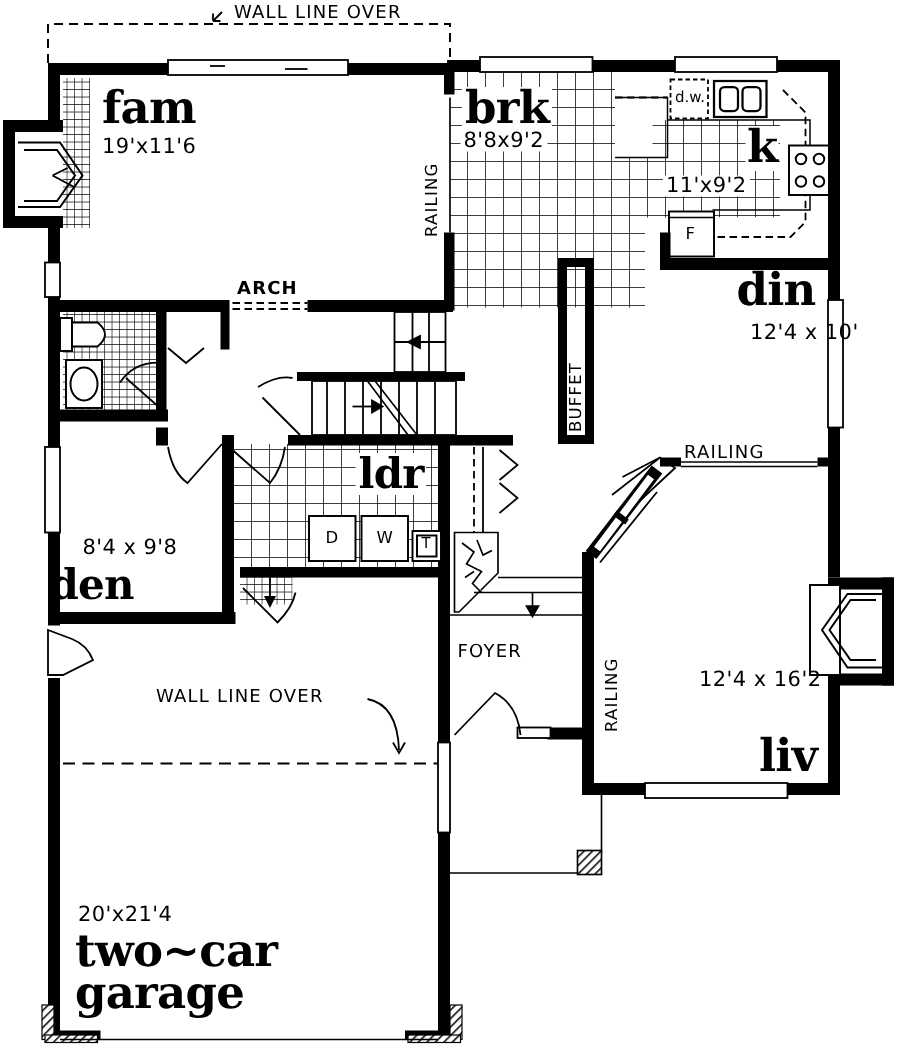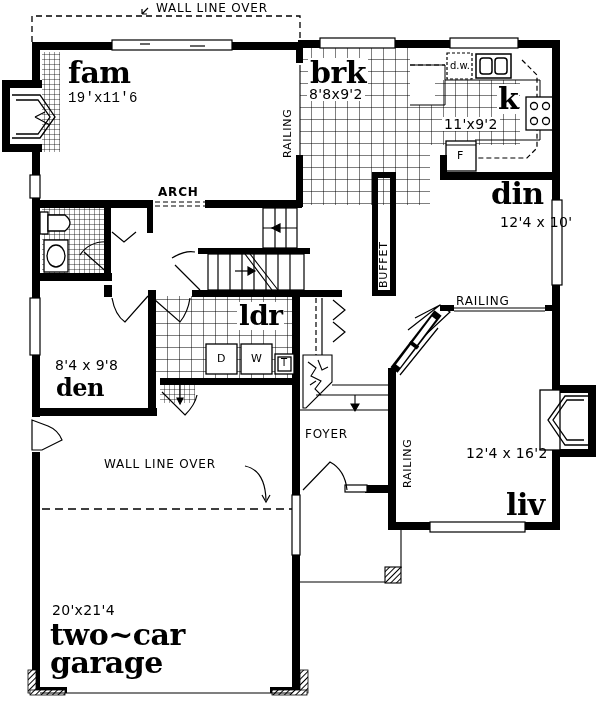--- a/index.html
+++ b/index.html
@@ -275,35 +275,35 @@
   <g>
     <rect x="28" y="670" width="8" height="23" fill="url(#hatch)" stroke="#000" stroke-width="0.8"></rect>
     <rect x="30" y="690" width="35" height="5" fill="url(#hatch)" stroke="#000" stroke-width="0.8"></rect>
     <rect x="300" y="670" width="8" height="23" fill="url(#hatch)" stroke="#000" stroke-width="0.8"></rect>
     <rect x="272" y="690" width="35" height="5" fill="url(#hatch)" stroke="#000" stroke-width="0.8"></rect>
     <line x1="40" y1="693" x2="292" y2="693" stroke="#000" stroke-width="1.1"></line>
   </g>
 </svg>
 
 <div class="lbl room-name" style="left:68px;top:58px;font-size:30px;">fam</div>
-<div class="lbl dim" style="left:68px;top:91px;font-family:Liberation Mono, monospace;">19'x11'6</div>
+<div class="lbl dim" style="left:68px;top:91px;">19'x11'6</div>
 
 <div class="lbl room-name" style="left:308px;top:58px;font-size:30px;background:#fff;padding:0 2px;">brk</div>
 <div class="lbl dim" style="left:307px;top:87px;background:#fff;padding:0 2px;">8'8x9'2</div>
 
 <div class="lbl room-name" style="left:497px;top:84px;font-size:30px;background:#fff;padding:0 1px;">k</div>
 <div class="lbl dim" style="left:442px;top:117px;background:#fff;padding:0 2px;">11'x9'2</div>
 
 <div class="lbl room-name" style="left:491px;top:179px;font-size:30px;">din</div>
 <div class="lbl dim" style="left:484px;top:215px;margin-left:16px;">12'4 x 10'</div>
 
 <div class="lbl room-name" style="left:237px;top:302px;font-size:28px;background:#fff;padding:0 2px;">ldr</div>
 
 <div class="lbl dim" style="left:55px;top:358px;text-align:right;">8'4 x 9'8</div>
-<div class="lbl room-name" style="left:56px;top:376px;font-size:24px;">den</div>
+<div class="lbl room-name" style="left:33px;top:376px;font-size:28px;">den</div>
 
 <div class="lbl dim" style="left:466px;top:446px;">12'4 x 16'2</div>
 <div class="lbl room-name" style="left:506px;top:490px;font-size:30px;text-align:center;">liv</div>
 
 <div class="lbl dim" style="left:52px;top:603px;">20'x21'4</div>
 <div class="lbl room-name" style="left:50px;top:620px;font-size:30px;">two~car</div>
 <div class="lbl room-name" style="left:50px;top:648px;font-size:30px;">garage</div>
 
 <div class="lbl note" style="left:156px;top:2px;">WALL LINE OVER</div>
 <div class="lbl note" style="left:104px;top:458px;">WALL LINE OVER</div>

